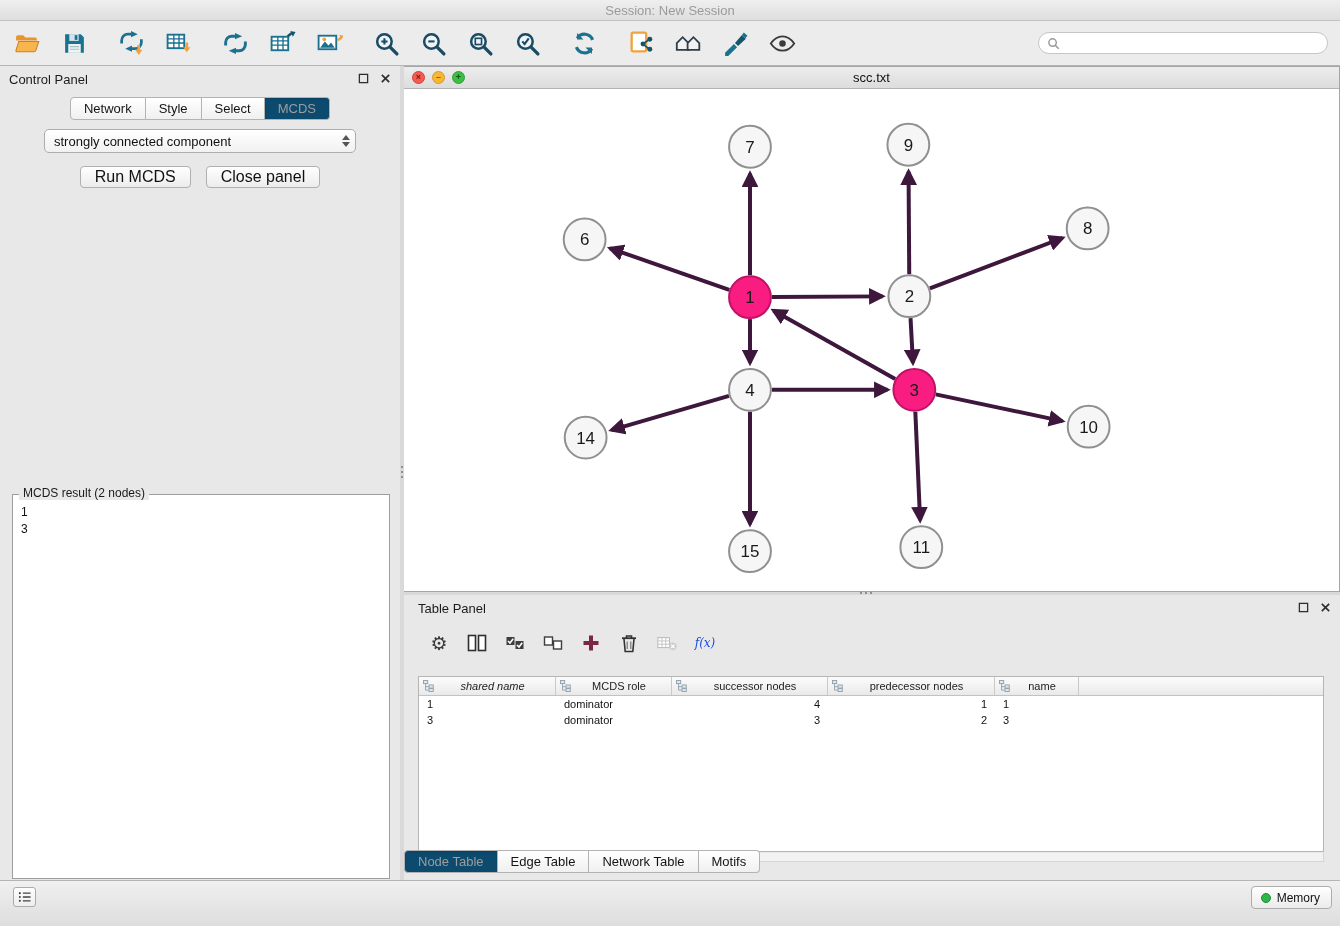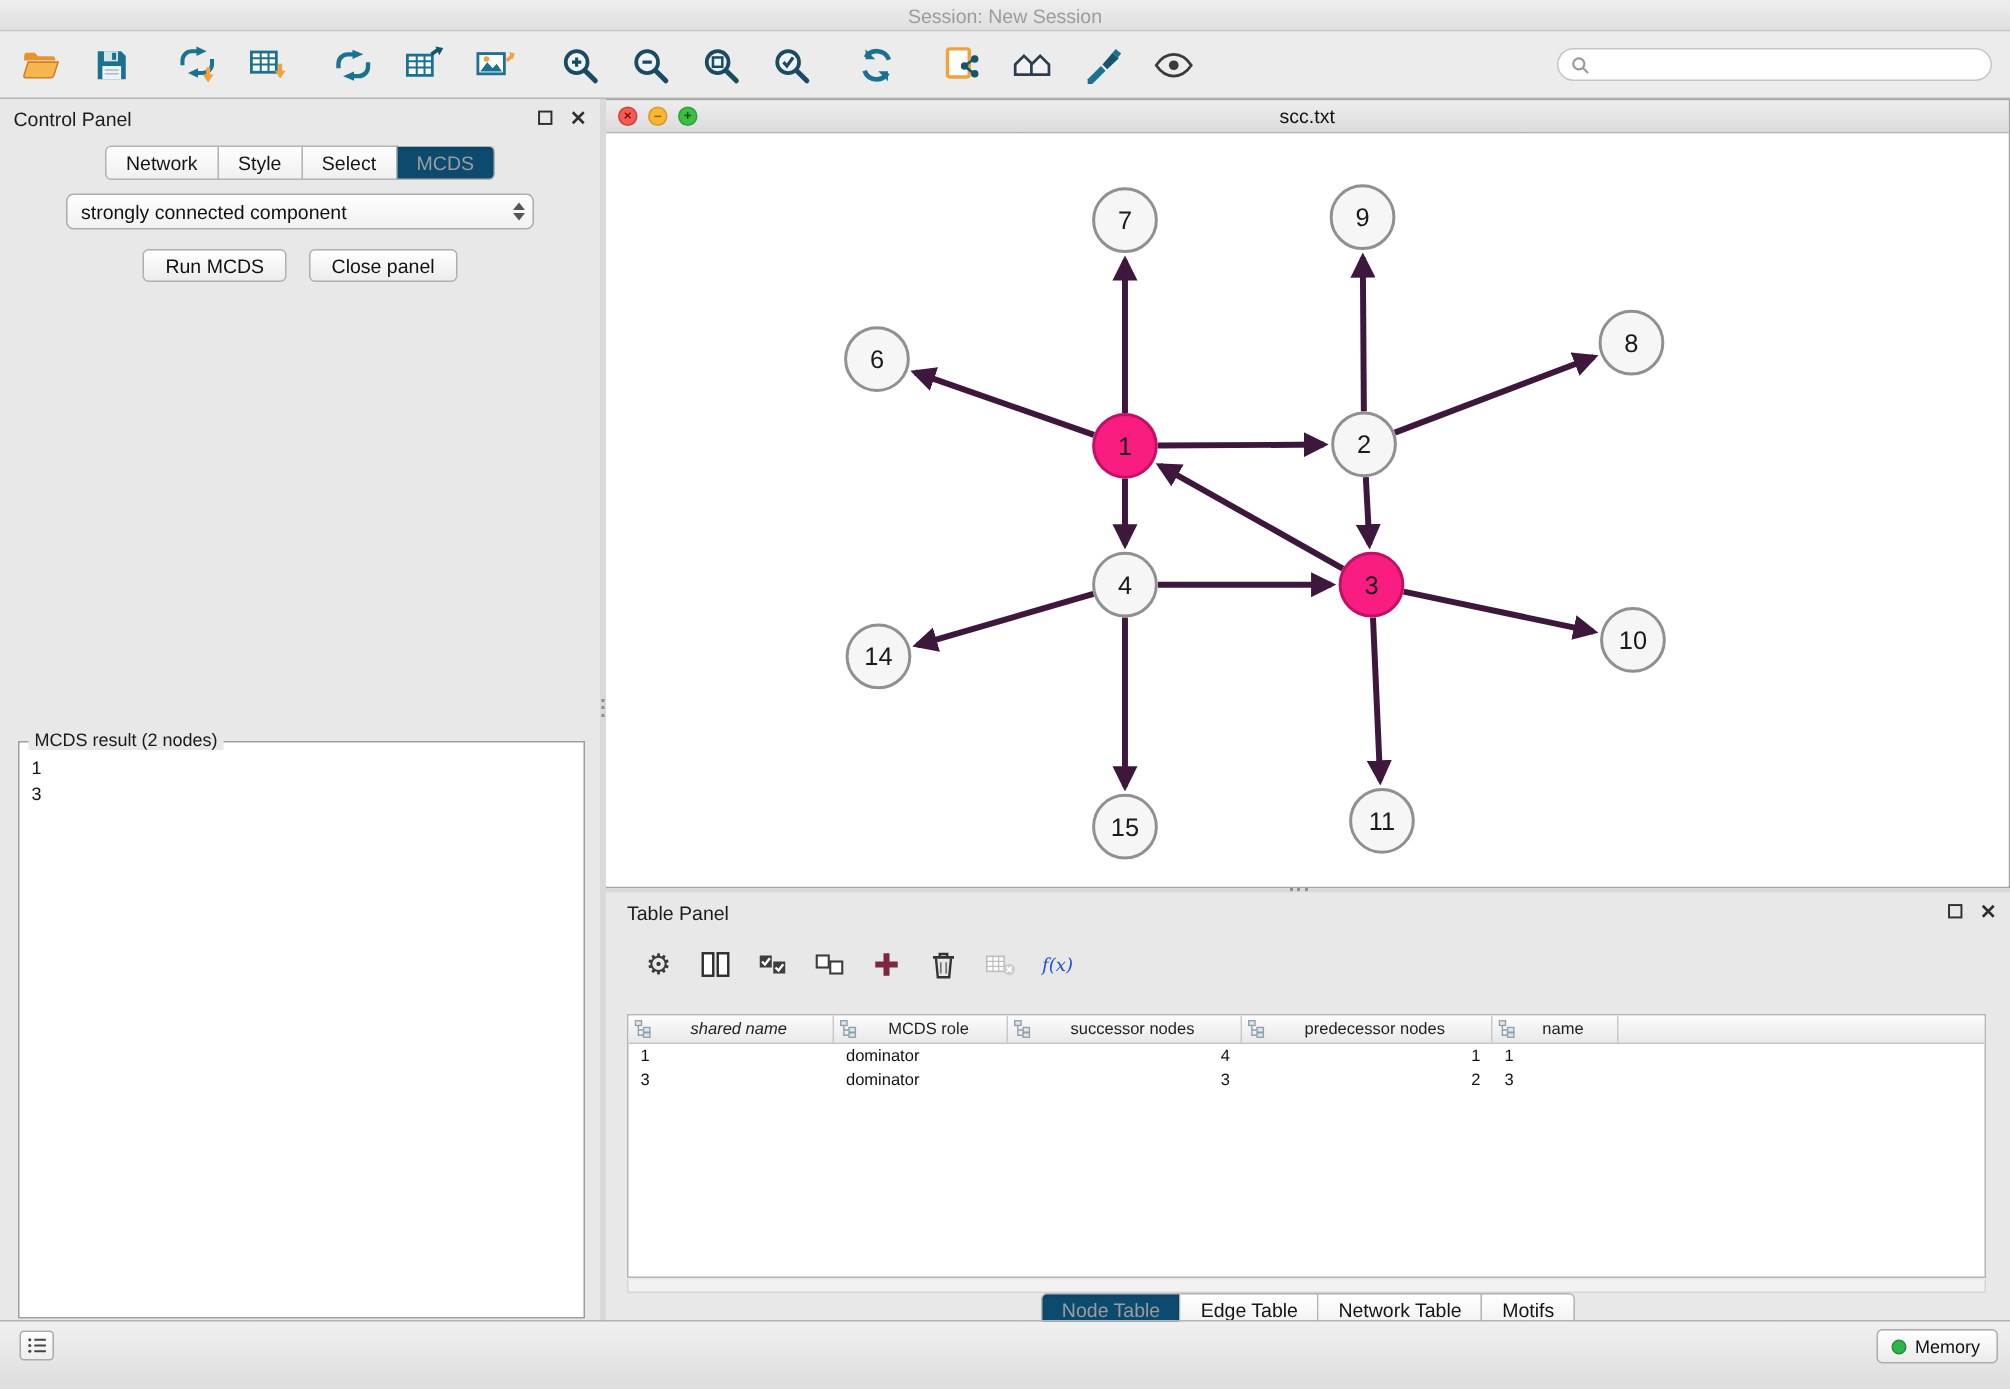--- a/index.html
+++ b/index.html
@@ -28,21 +28,21 @@
   .tab:first-child{border-left:1px solid #b3b3b3;border-radius:4px 0 0 4px}
   .tab:last-child{border-radius:0 4px 4px 0}
   .tab.active{background:#0c4a6e;color:#9d9d9d;box-shadow:inset 0 1px 2px rgba(0,0,0,.12)}
   .opt-label{margin-top:22px;text-align:center;font-size:13px;color:#111}
   .dropdown{margin:9px auto 0;width:312px;height:24px;border:1px solid #adadad;border-radius:5px;background:linear-gradient(#ffffff,#f1f1f1);display:flex;align-items:center;padding:0 5px 0 9px;font-size:13px;color:#111}
   .dd-arrows{margin-left:auto;display:flex;flex-direction:column;gap:2px}
   .dd-arrows i{display:block;width:0;height:0;border-left:4px solid transparent;border-right:4px solid transparent}
   .dd-arrows .up{border-bottom:5px solid #555}
   .dd-arrows .down{border-top:5px solid #555}
   .btn-row{margin-top:13px;display:flex;justify-content:center;gap:15px}
-  .btn{height:22px;padding:0 14px;font-size:13px;font-family:"Liberation Sans",sans-serif;border:1px solid #b0b0b0;border-radius:4px;background:linear-gradient(#ffffff,#ececec);color:#111;cursor:default}
+  .btn{height:22px;padding:0 14px;font-size:16px;font-family:"Liberation Sans",sans-serif;border:1px solid #b0b0b0;border-radius:4px;background:linear-gradient(#ffffff,#ececec);color:#111;cursor:default}
   .result-group{position:absolute;left:12px;right:10px;top:428px;bottom:14px;border:1px solid #9e9e9e;background:#fff}
   .result-legend{position:absolute;top:-9px;left:6px;background:#e8e8e8;padding:0 4px;font-size:12px;color:#1a1a1a}
   .result-text{padding:9px 8px;font-size:12px;line-height:17px;white-space:pre;color:#111;font-family:"Liberation Sans",sans-serif}
 
   
   .vsplit{position:absolute;left:400px;top:66px;width:4px;bottom:33px;background:#d9d9d9}
   .vsplit .grip{position:absolute;top:400px;left:1px;width:2px;height:14px;background:repeating-linear-gradient(#8f8f8f 0 2px,transparent 2px 5px)}
   .hsplit{position:absolute;left:404px;right:0;top:592px;height:3px;background:#d9d9d9}
   .hsplit .grip{position:absolute;left:456px;top:0;height:2px;width:14px;background:repeating-linear-gradient(90deg,#8f8f8f 0 2px,transparent 2px 5px)}
 
@@ -66,21 +66,21 @@
   .fx-glyph{font-family:"DejaVu Serif",serif;font-style:italic;font-size:12px;color:#1d4ed8;line-height:1}
   .table-box{position:absolute;left:14px;right:16px;top:81px;bottom:41px;background:#fff;border:1px solid #b5b5b5;overflow:hidden}
   .thead{display:flex;height:19px;background:linear-gradient(#fcfcfc,#e9e9e9);border-bottom:1px solid #c2c2c2}
   .th{display:flex;align-items:center;padding:0 4px;border-right:1px solid #c9c9c9;font-size:11px;color:#222;overflow:hidden;flex:none}
   .th .th-label{flex:1;text-align:center;white-space:nowrap}
   .th-icon svg{width:11px;height:12px;display:block}
   .th.filler{flex:1;border-right:none}
   .tr{display:flex;height:16px;align-items:center}
   .td{padding:0 8px;font-size:11px;color:#111;white-space:nowrap;overflow:hidden;flex:none}
   .hscroll{position:absolute;left:14px;right:16px;bottom:31px;height:9px;background:#f2f2f2;border:1px solid #d6d6d6;border-top:none}
-  .ttab-row{position:absolute;left:0;right:0;bottom:8px;display:flex;justify-content:center}
+  .ttab-row{position:absolute;left:0;right:0;bottom:20px;display:flex;}
 
   
   .statusbar{position:absolute;left:0;right:0;bottom:0;height:46px;background:linear-gradient(#f0f0f0,#dddddd);border-top:1px solid #b4b4b4}
   .list-btn{position:absolute;left:13px;top:6px;width:23px;height:20px;border:1px solid #ababab;border-radius:3px;background:linear-gradient(#fdfdfd,#eeeeee);display:flex;align-items:center;justify-content:center}
   .list-btn svg{width:14px;height:12px}
   .memory-btn{position:absolute;right:8px;top:5px;height:23px;padding:0 11px 0 9px;border:1px solid #adadad;border-radius:4px;background:linear-gradient(#ffffff,#ebebeb);display:flex;align-items:center;gap:6px;font-size:12px;color:#111}
   .mem-dot{width:10px;height:10px;border-radius:50%;background:#2eb54c;border:1px solid #1d8f38}
 </style>
 </head>
 <body>

